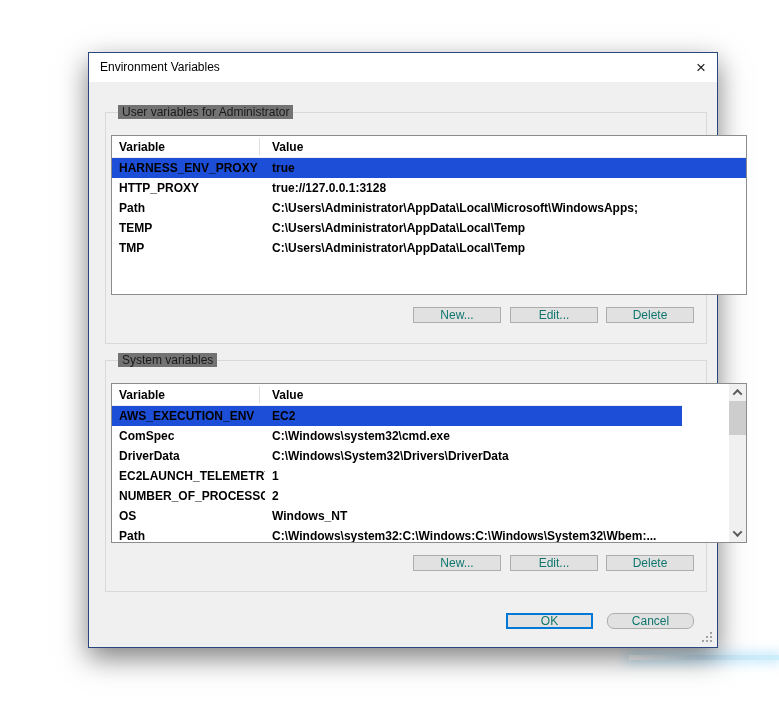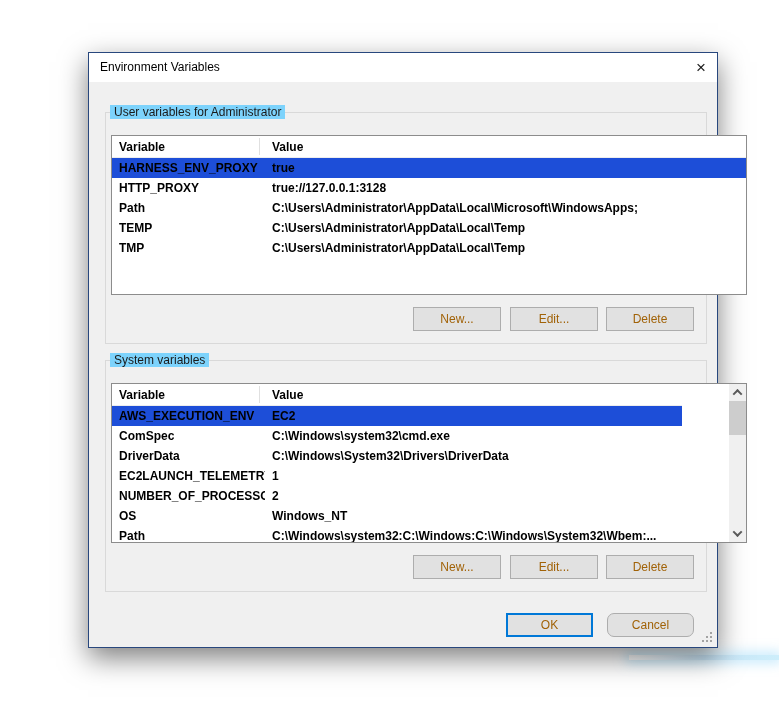--- a/index.html
+++ b/index.html
@@ -36,21 +36,21 @@
   .title { position:absolute; left:11px; top:7px; color:#000; }
   .close-btn {
     position:absolute; right:5px; top:4px; width:22px; height:21px;
     display:flex; align-items:center; justify-content:center;
     font-size:17px; color:#1a1a1a; line-height:1;
   }
 
   .groupbox { position:absolute; border:1px solid #d9d9d9; }
   .group1 { left:16px; top:59px;  width:602px; height:232px; }
   .group2 { left:16px; top:307px; width:602px; height:232px; }
-  .group-label { position:absolute; top:-8px; left:4px; background:#7dd3fc; padding:0 4px; color:#1a1a1a; }
+  .group-label { position:absolute; top:-8px; left:12px; background:#737373; padding:0 4px; color:#1a1a1a; }
 
   .listview {
     position:absolute; width:636px; height:160px; background:#fff;
     border:1px solid #8c8c8c; overflow:hidden;font-weight:bold;
   }
   .lv1 { left:22px; top:82px; }
   .lv2 { left:22px; top:330px; }
   .lv-header { position:relative; height:22px; border-bottom:1px solid #ededed; background:#fff; }
   .col-div { position:absolute; left:147px; top:2px; bottom:2px; width:1px; background:#e0e0e0; }
   .h-var { position:absolute; left:7px;  top:4px; }
@@ -65,23 +65,23 @@
   
   .scrollbar { position:absolute; top:0; right:0; width:17px; height:158px; background:#f0f0f0; }
   .sb-btn { position:absolute; left:0; width:17px; height:17px; display:flex; align-items:center; justify-content:center; }
   .sb-up { top:0; } .sb-down { bottom:0; }
   .chev { width:7px; height:7px; border-left:2px solid #5a5a5a; border-top:2px solid #5a5a5a; }
   .chev.up { transform:rotate(45deg) translate(1px,1px); }
   .chev.down { transform:rotate(225deg) translate(1px,1px); }
   .sb-thumb { position:absolute; left:0; top:17px; width:17px; height:34px; background:#cdcdcd; }
 
   .btn {
-    position:absolute; width:88px; height:24px; background:#e1e1e1;
+    position:absolute; width:88px; height:16px; background:#e1e1e1;
     border:1px solid #adadad; display:flex; align-items:center; justify-content:center;
-    color:#a16207;
+    color:#0f766e;
   }
   .btn-row1 { top:254px; } .btn-row2 { top:502px; }
   .b-new  { left:324px; } .b-edit { left:421px; } .b-del { left:517px;text-align:right; }
   .btn-ok { left:417px; top:560px; width:87px; border:2px solid #0078d7; }
   .btn-cancel { left:518px; top:560px; width:87px;border-radius:7px; }
 
   .grip {
     position:absolute; right:5px; bottom:5px; width:2px; height:2px; background:#a3a3a3;
     box-shadow: 4px 0 #a3a3a3, 8px 0 #a3a3a3, 4px -4px #a3a3a3, 8px -4px #a3a3a3, 8px -8px #a3a3a3;
     transform:translate(-8px,0);

